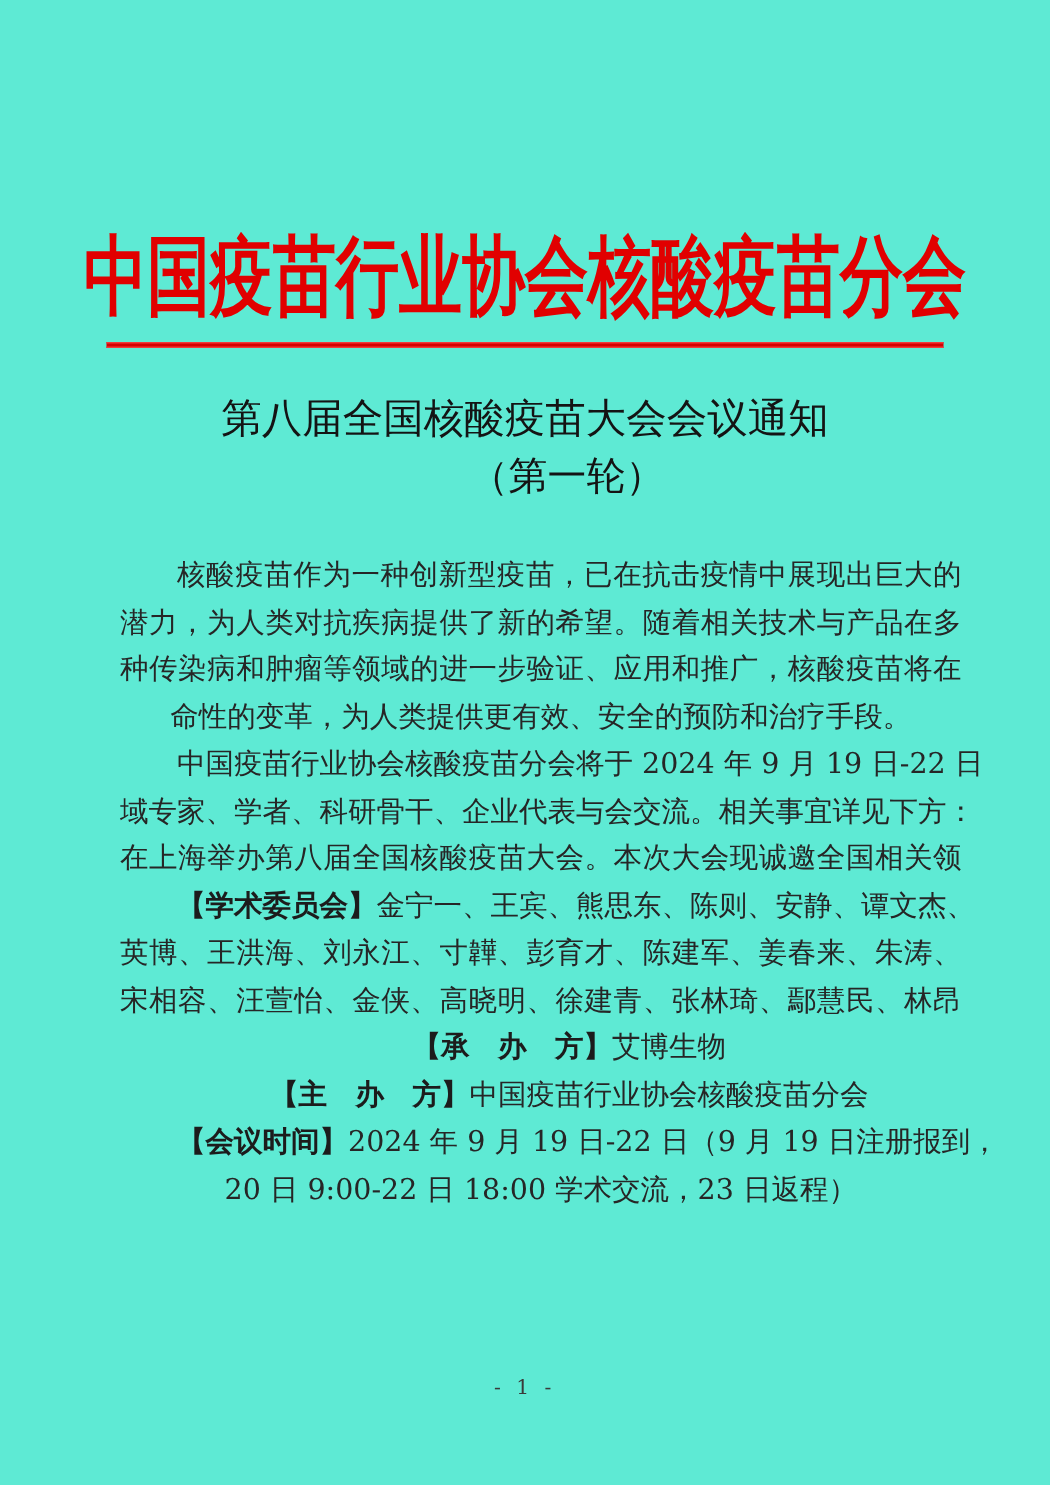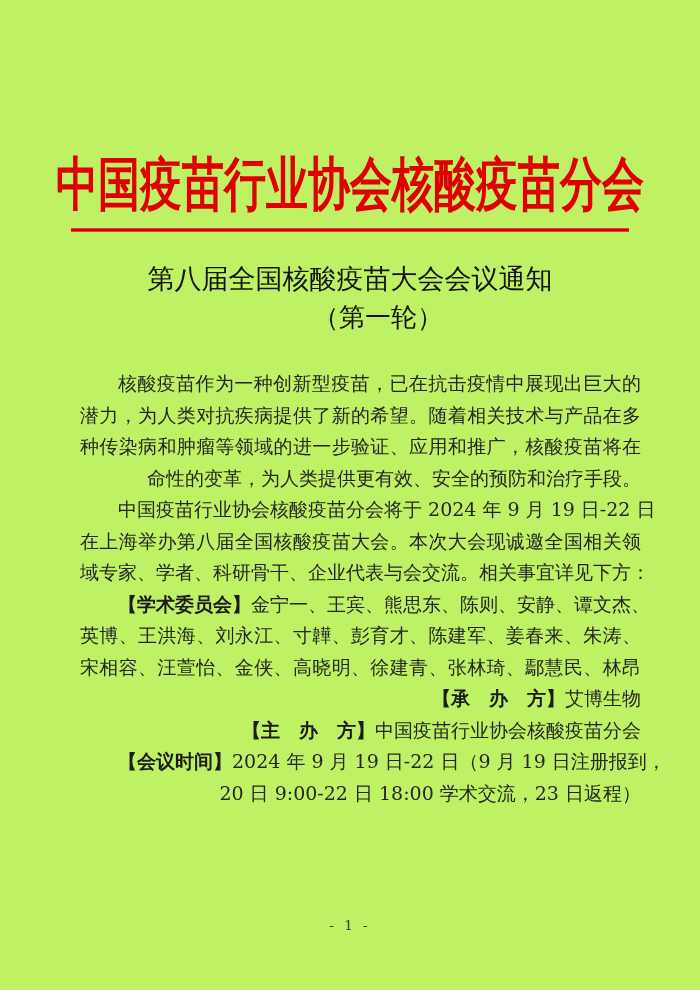--- a/index.html
+++ b/index.html
@@ -5,21 +5,21 @@
   html,body{margin:0;padding:0;}
   body{
     width:700px;height:990px;
     background:#ffffff;
     font-family:"DejaVu Serif","Liberation Serif",serif;
     position:relative;
     overflow:hidden;
   }
   .page{
     position:absolute;inset:0;
-    background:#bef264;
+    background:#5eead4;
   }
   
   .org-name{
     position:absolute;
     top:146px;left:0;width:700px;
     text-align:center;
     font-size:42px;
     font-weight:700;
     color:#e10000;
     letter-spacing:0px;
@@ -53,21 +53,21 @@
     top:368px;left:66px;
     width:561px;
     font-size:19px;
     line-height:31.5px;
     color:#262626;
     margin-left:14px;
   }
   .bline{
     height:31.5px;
     white-space:nowrap;
-    text-align:right;
+    text-align:center;
   }
   .bline.just{
     text-align:justify;
     text-align-last:justify;
   }
   .bline.indent{
     text-indent:2em;
   }
   .blabel{
     font-weight:700;
@@ -95,22 +95,22 @@
   <div class="doc-title l1">第八届全国核酸疫苗大会会议通知</div>
 
   <div class="doc-title l2">（第一轮）</div>
 
   <div class="body-text">
     <div class="bline indent just">核酸疫苗作为一种创新型疫苗，已在抗击疫情中展现出巨大的</div>
     <div class="bline just">潜力，为人类对抗疾病提供了新的希望。随着相关技术与产品在多</div>
     <div class="bline just">种传染病和肿瘤等领域的进一步验证、应用和推广，核酸疫苗将在</div>
     <div class="bline">命性的变革，为人类提供更有效、安全的预防和治疗手段。</div>
     <div class="bline indent just">中国疫苗行业协会核酸疫苗分会将于 2024 年 9 月 19 日-22 日</div>
+    <div class="bline just">域专家、学者、科研骨干、企业代表与会交流。相关事宜详见下方：</div>
     <div class="bline just">在上海举办第八届全国核酸疫苗大会。本次大会现诚邀全国相关领</div>
-    <div class="bline just">域专家、学者、科研骨干、企业代表与会交流。相关事宜详见下方：</div>
     <div class="bline indent just">
       <span class="blabel">【学术委员会】</span><span>金宁一、王宾、熊思东、陈则、安静、谭文杰、</span>
     </div>
     <div class="bline just">英博、王洪海、刘永江、寸韡、彭育才、陈建军、姜春来、朱涛、</div>
     <div class="bline just">宋相容、汪萱怡、金侠、高晓明、徐建青、张林琦、鄢慧民、林昂</div>
     <div class="bline indent">
       <span class="blabel">【承　办　方】</span><span>艾博生物</span>
     </div>
     <div class="bline indent">
       <span class="blabel">【主　办　方】</span><span>中国疫苗行业协会核酸疫苗分会</span>

